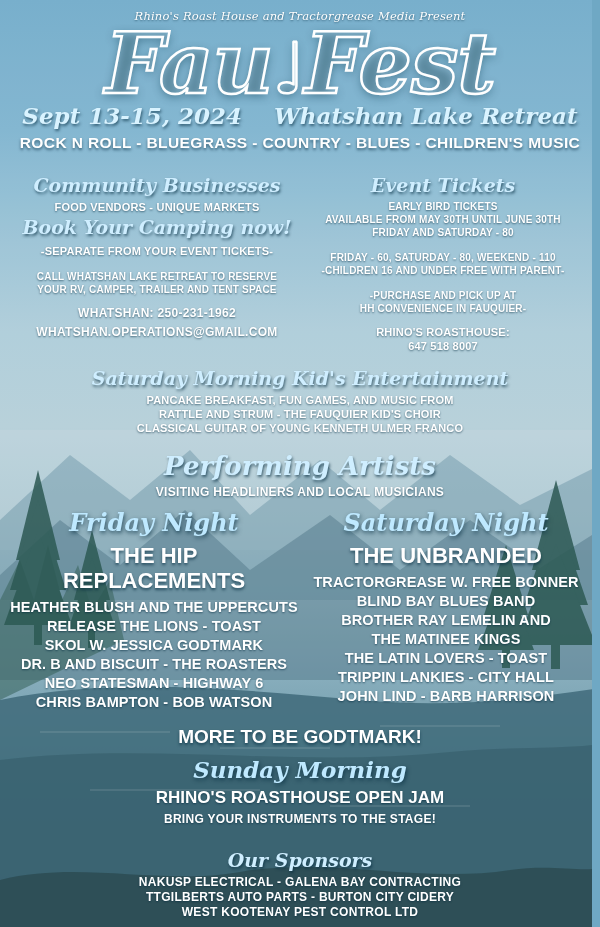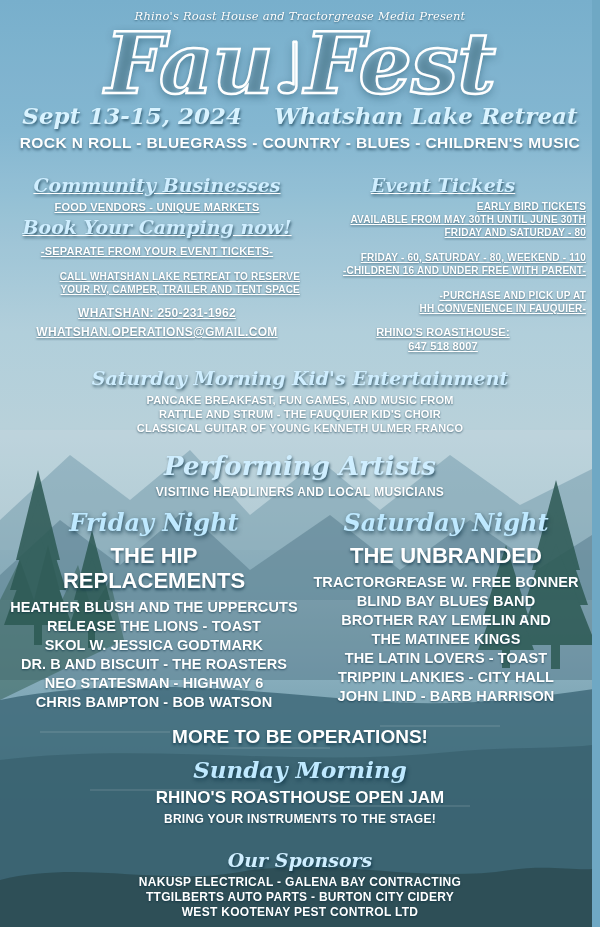--- a/index.html
+++ b/index.html
@@ -94,41 +94,40 @@
     color: #ffffff;
     text-shadow: 0 2px 3px rgba(0,40,60,.6);
     margin-top: 5px;
   }
 
   .cols {
     display: flex;
     justify-content: space-between;
     margin-top: 22px;
     padding: 0 14px;
-    text-decoration: underline;
   }
   .col { width: 50%; }
 
   .script {
     font-family: "DejaVu Serif", serif;
     font-style: italic;
     font-weight: bold;
     color: #cfeeff;
     text-shadow: 1px 2px 3px rgba(0,40,60,.65);
   }
   .script.lg { font-size: 19px; }
   .script.xl { font-size: 26px; }
 
   .blk {
     font-family: "Liberation Sans", sans-serif;
     font-weight: bold;
     color: #ffffff;
     text-shadow: 0 1px 2px rgba(0,40,60,.6);
   }
-  .s10 { font-size: 10px; line-height: 13px; letter-spacing: .2px; text-align: right; }
+  .s10 { font-size: 10px; line-height: 13px; letter-spacing: .2px; }
   .s11 { font-size: 11px; line-height: 14px; letter-spacing: .2px; }
   .s12 { font-size: 12px; line-height: 15px; letter-spacing: .3px; }
   .s17 { font-size: 17px; line-height: 21px; }
 
   .mt4 { margin-top: 4px; }
   .mt6 { margin-top: 6px; }
   .mt10 { margin-top: 10px; }
   .mt12 { margin-top: 12px; }
   .mt14 { margin-top: 2px; }
   .mt22 { margin-top: 22px; }
@@ -322,21 +321,21 @@
           <div>BLIND BAY BLUES BAND</div>
           <div>BROTHER RAY LEMELIN AND</div>
           <div>THE MATINEE KINGS</div>
           <div>THE LATIN LOVERS - TOAST</div>
           <div>TRIPPIN LANKIES - CITY HALL</div>
           <div>JOHN LIND - BARB HARRISON</div>
         </div>
       </div>
     </div>
 
-    <div class="more">MORE TO BE OPERATIONS!</div>
+    <div class="more">MORE TO BE GODTMARK!</div>
 
     <div class="sundaytitle">Sunday Morning</div>
     <div class="blk s17 mt4">RHINO'S ROASTHOUSE OPEN JAM</div>
     <div class="blk s12 mt4">BRING YOUR INSTRUMENTS TO THE STAGE!</div>
 
     <div class="mt22">
       <div class="script lg">Our Sponsors</div>
       <div class="blk s12 mt4">NAKUSP ELECTRICAL - GALENA BAY CONTRACTING</div>
       <div class="blk s12">TTGILBERTS AUTO PARTS - BURTON CITY CIDERY</div>
       <div class="blk s12">WEST KOOTENAY PEST CONTROL LTD</div>

